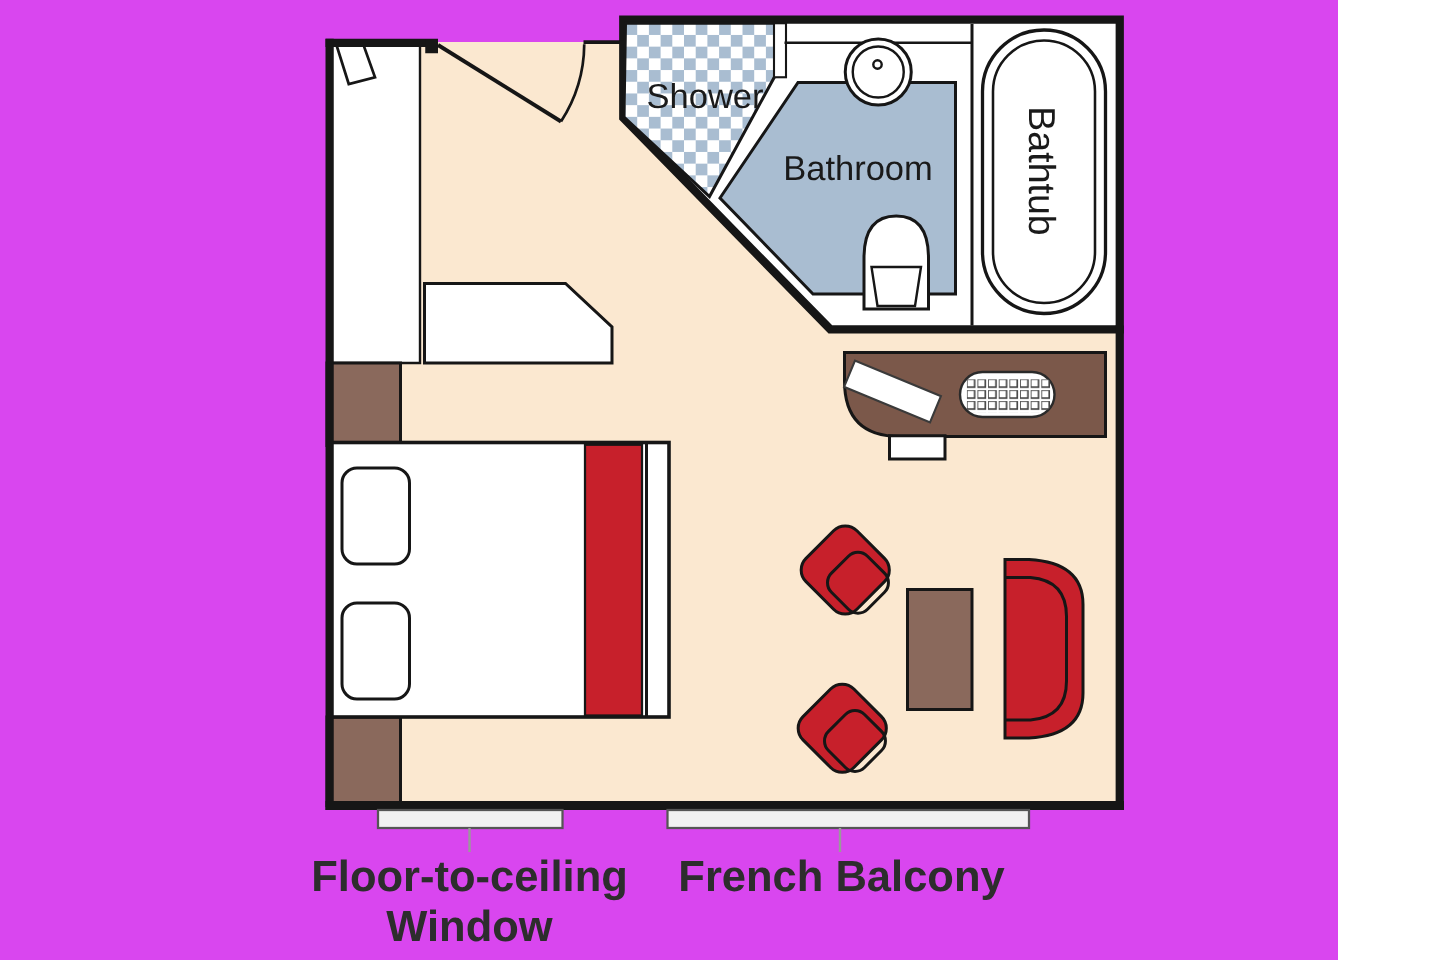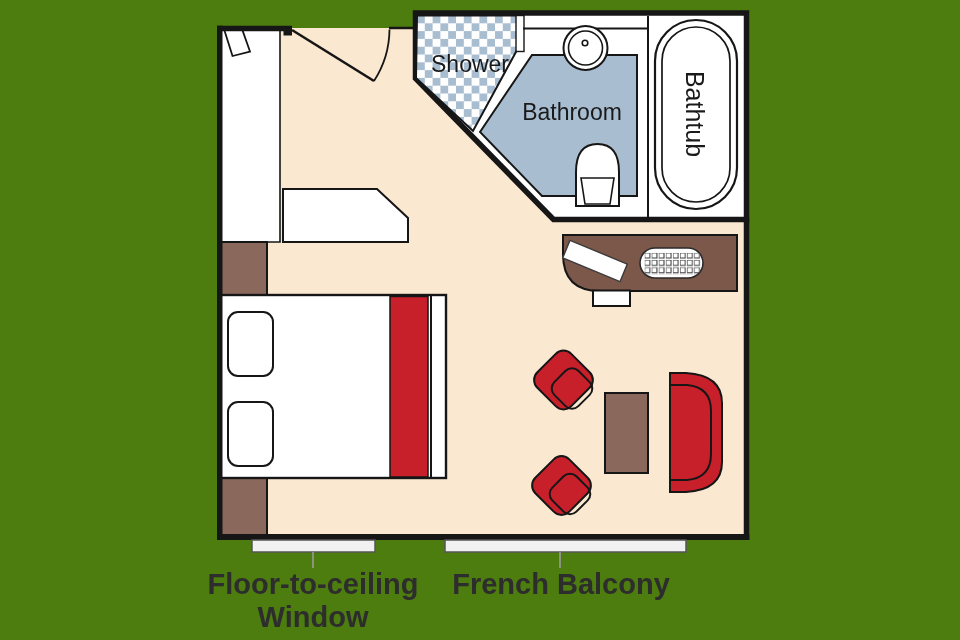--- a/index.html
+++ b/index.html
@@ -1,16 +1,16 @@
 <!DOCTYPE html>
 <html><head>
 <meta charset="utf-8">
 <style>
   html,body{margin:0;padding:0;background:#ffffff;}
-  .stage{position:relative;width:960px;height:640px;background:#4d7c0f;overflow:hidden;
+  .stage{position:relative;width:892px;height:640px;background:#d946ef;overflow:hidden;
          font-family:"Liberation Sans", sans-serif;}
   svg{position:absolute;left:0;top:0;}
   .wall{stroke:#161616;fill:none;}
   .ln{stroke:#161616;fill:none;}
   .white{fill:#ffffff;stroke:#161616;}
   .nofill{fill:none;stroke:#161616;}
   .room-label{font-family:"Liberation Sans", sans-serif;font-size:23px;fill:#1a1a1a;}
   .tub-label{font-family:"Liberation Sans", sans-serif;font-size:25px;fill:#1a1a1a;}
   .cap-label{font-family:"Liberation Sans", sans-serif;font-size:29px;font-weight:bold;fill:#2d2d2d;}
   .leader{stroke:#9a9a9a;stroke-width:1.6;fill:none;}

